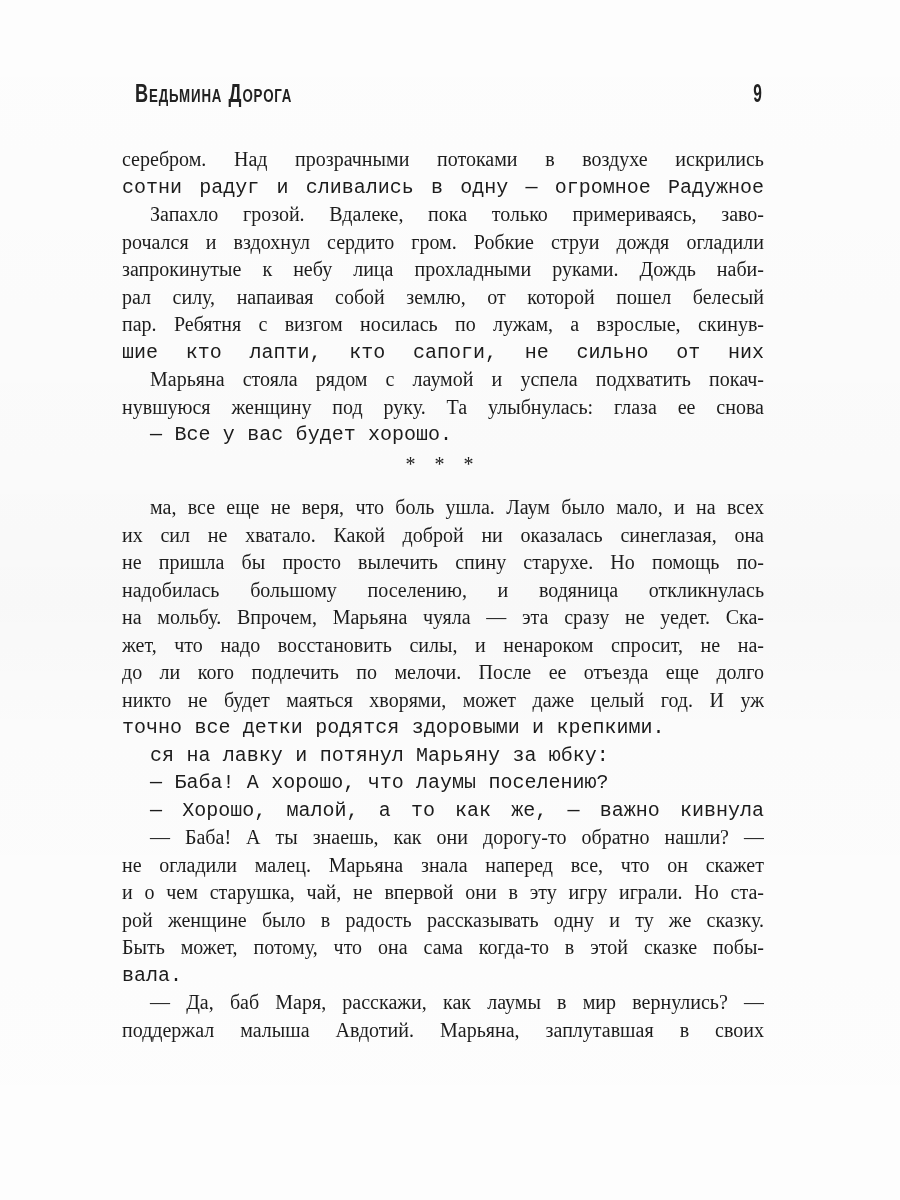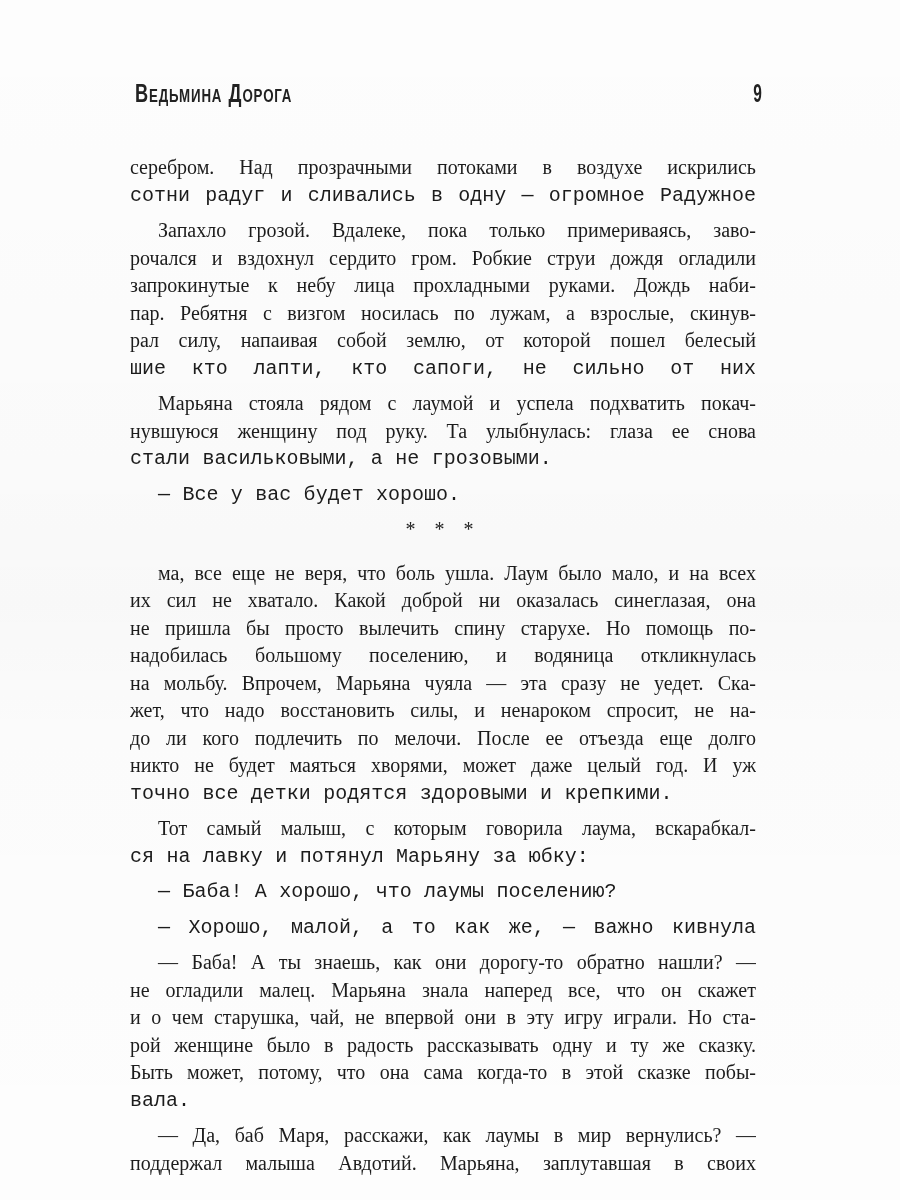--- a/index.html
+++ b/index.html
@@ -55,21 +55,21 @@
     color: #222;
   }
 
   .page-body {
     position: absolute;
     top: 146px;
     left: 122px;
     width: 642px;
     font-size: 20px;
   }
-  .par { margin: 8px; padding: 0; }
+  .par { margin: 0; padding: 0; }
   .line {
     height: 27.5px;
     line-height: 27.5px;
     text-align: justify;
     text-align-last: justify;
     overflow: hidden;
     white-space: normal;
     word-spacing: 0.02em;
   }
   .line.last { text-align-last: left; font-family: Liberation Mono, monospace; }
@@ -97,46 +97,44 @@
 
 <div class="page-body">
     <div class="par">
       <div class="line">серебром. Над прозрачными потоками в воздухе искрились</div>
       <div class="line last">сотни радуг и сливались в одну — огромное Радужное колесо.</div>
     </div>
     <div class="par indent">
       <div class="line">Запахло грозой. Вдалеке, пока только примериваясь, заво-</div>
       <div class="line">рочался и вздохнул сердито гром. Робкие струи дождя огладили</div>
       <div class="line">запрокинутые к небу лица прохладными руками. Дождь наби-</div>
+      <div class="line">рал силу, напаивая собой землю, от которой пошел белесый</div>
       <div class="line">пар. Ребятня с визгом носилась по лужам, а взрослые, скинув-</div>
-      <div class="line">рал силу, напаивая собой землю, от которой пошел белесый</div>
       <div class="line last">шие кто лапти, кто сапоги, не сильно от них отставали.</div>
     </div>
     <div class="par indent">
       <div class="line">Марьяна стояла рядом с лаумой и успела подхватить покач-</div>
       <div class="line">нувшуюся женщину под руку. Та улыбнулась: глаза ее снова</div>
-      <div class="line last">стали васильковыми, а не грозовыми.</div>
     </div>
     <div class="par indent">
       <div class="line last">— Все у вас будет хорошо.</div>
     </div>
     <div class="divider">* * *</div>
     <div class="par indent">
       <div class="line">ма, все еще не веря, что боль ушла. Лаум было мало, и на всех</div>
       <div class="line">их сил не хватало. Какой доброй ни оказалась синеглазая, она</div>
       <div class="line">не пришла бы просто вылечить спину старухе. Но помощь по-</div>
       <div class="line">надобилась большому поселению, и водяница откликнулась</div>
       <div class="line">на мольбу. Впрочем, Марьяна чуяла — эта сразу не уедет. Ска-</div>
       <div class="line">жет, что надо восстановить силы, и ненароком спросит, не на-</div>
       <div class="line">до ли кого подлечить по мелочи. После ее отъезда еще долго</div>
       <div class="line">никто не будет маяться хворями, может даже целый год. И уж</div>
       <div class="line last">точно все детки родятся здоровыми и крепкими.</div>
     </div>
     <div class="par indent">
-      <div class="line">Тот самый малыш, с которым говорила лаума, вскарабкал-</div>
       <div class="line last">ся на лавку и потянул Марьяну за юбку:</div>
     </div>
     <div class="par indent">
       <div class="line last">— Баба! А хорошо, что лаумы поселению?</div>
     </div>
     <div class="par indent">
       <div class="line last">— Хорошо, малой, а то как же, — важно кивнула старушка.</div>
     </div>
     <div class="par indent">
       <div class="line">— Баба! А ты знаешь, как они дорогу-то обратно нашли? —</div>

